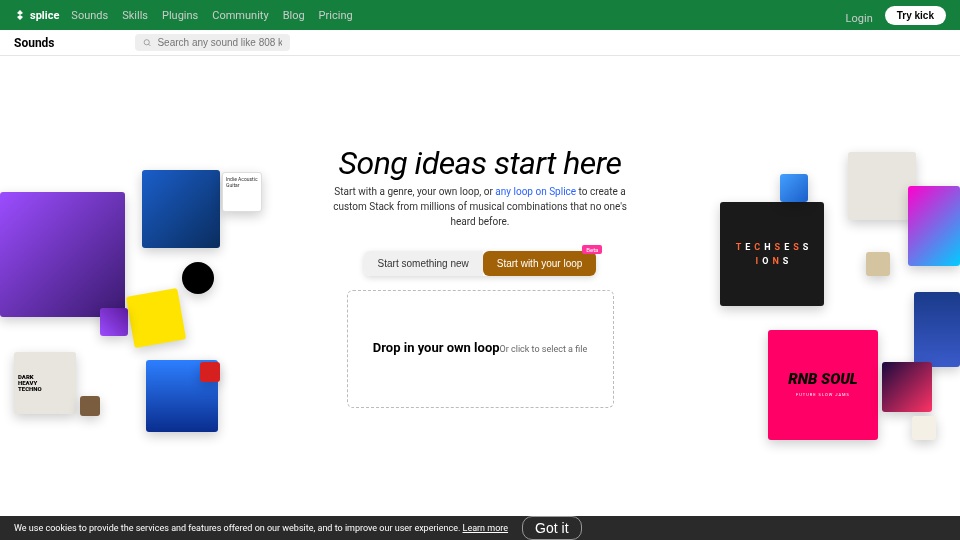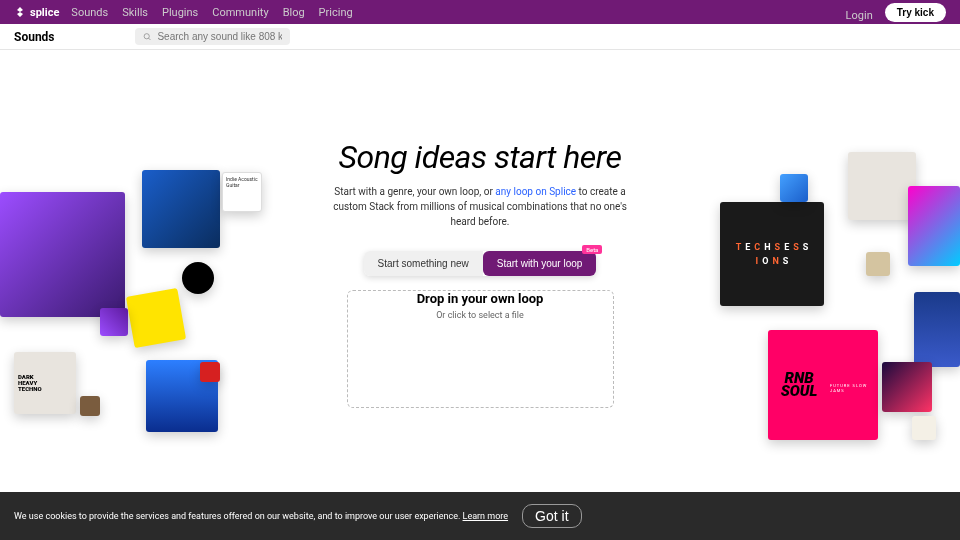--- a/index.html
+++ b/index.html
@@ -1,39 +1,39 @@
 <!DOCTYPE html>
 <html><head>
 <meta charset="utf-8">
 <style>
 *{margin:0;padding:0;box-sizing:border-box}
 body{font-family:-apple-system,BlinkMacSystemFont,'Segoe UI',Roboto,sans-serif;width:960px;height:540px;overflow:hidden;background:#fff;position:relative}
-.topnav{background:#701a75;height:24px;display:flex;align-items:center;padding:0 14px;color:#fff;font-size:11px}
+.topnav{background:#15803d;height:30px;display:flex;align-items:center;padding:0 14px;color:#fff;font-size:11px}
 .logo{display:flex;align-items:center;gap:4px;font-weight:700;margin-right:12px}
 .logo svg{width:12px;height:12px}
 .nav-links{display:flex;gap:14px;flex:1}
 .nav-link{color:#ccc;text-decoration:none;cursor:pointer}
 .nav-right{display:flex;gap:12px;align-items:flex-end}
 .login{color:#ccc;cursor:pointer}
 .tryfree{background:#fff;color:#000;padding:4px 12px;border-radius:12px;font-weight:600;cursor:pointer;font-size:10px;border:none}
 .subnav{height:26px;border-bottom:1px solid #e5e5e5;display:flex;align-items:center;padding:0 14px;gap:80px}
 .subnav-title{font-weight:700;font-size:12px}
 .search{display:flex;align-items:center;background:#eee;border-radius:4px;padding:3px 8px;gap:6px;width:155px}
 .search input{border:none;background:transparent;outline:none;font-size:10px;width:100%}
 .hero{text-align:center;padding-top:88px;position:relative}
 .eyebrow{font-size:8px;letter-spacing:1px;color:#666;text-transform:uppercase;margin-bottom:8px}
 .headline{font-size:32px;font-weight:400;font-style:italic;letter-spacing:-0.5px;}
-.subtext{font-size:10px;color:#333;max-width:310px;margin:8px auto 22px;line-height:1.5}
+.subtext{font-size:10px;color:#333;max-width:310px;margin:2px auto 22px;line-height:1.5}
 .subtext a{color:#2b63ff;text-decoration:none}
 .btns{display:flex;gap:0;justify-content:flex-start;margin-bottom:14px;box-shadow:0 2px 6px rgba(0,0,0,0.15);border-radius:6px;width:fit-content;margin-left:auto;margin-right:auto;position:relative}
 .btn{padding:7px 14px;font-size:10px;border:none;cursor:pointer;font-weight:500}
 .btn-light{background:#f0f0f0;color:#333;border-radius:6px 0 0 6px}
-.btn-primary{background:#701a75;color:#fff;border-radius:6px}
+.btn-primary{background:#a16207;color:#fff;border-radius:6px}
 .beta{position:absolute;top:-6px;right:-6px;background:#ff3399;color:#fff;font-size:6px;padding:1px 4px;border-radius:2px}
-.dropzone{width:267px;height:118px;margin:0 auto 10px;border:1px dashed #bbb;border-radius:6px;display:flex;flex-direction:column;justify-content:flex-start;align-items:center;cursor:pointer}
+.dropzone{width:267px;height:118px;margin:0 auto 10px;border:1px dashed #bbb;border-radius:6px;display:flex;flex-direction:row;justify-content:center;align-items:center;cursor:pointer}
 .drop-title{font-weight:700;font-size:13px;margin-bottom:4px}
 .drop-sub{font-size:9px;color:#666}
 .hint{font-size:9px;color:#666;text-align:center}
 .hint a{color:#2b63ff;text-decoration:none}
 .tiles{position:absolute;top:52px;left:0;right:0;pointer-events:none}
 .tile{position:absolute;border-radius:3px;box-shadow:0 4px 12px rgba(0,0,0,0.2)}
 .t1{left:0;top:140px;width:125px;height:125px;background:linear-gradient(135deg,#9c4dff 0%,#3a1a6e 100%)}
 .t2{left:142px;top:118px;width:78px;height:78px;background:linear-gradient(135deg,#1a5eca,#0a2d5e)}
 .t2b{left:222px;top:120px;width:40px;height:40px;background:#fff;border:1px solid #ddd;font-size:5px;color:#333;padding:3px}
 .t3{left:182px;top:210px;width:32px;height:32px;background:#000;border-radius:50%}
@@ -45,26 +45,26 @@
 .t7b{left:200px;top:310px;width:20px;height:20px;background:#d62020;font-size:4px;color:#fff;padding:2px;line-height:1}
 .t8{left:80px;top:344px;width:20px;height:20px;background:#7a5c3e}
 .r1{left:720px;top:150px;width:104px;height:104px;background:#1a1a1a;display:flex;flex-wrap:wrap;align-content:center;justify-content:center;gap:4px;padding:14px}
 .r1 span{font-size:9px;color:#ff6633;font-weight:700}
 .r1 span:nth-child(2n){color:#fff}
 .r2{left:780px;top:122px;width:28px;height:28px;background:linear-gradient(135deg,#44a0ff,#1a5eca)}
 .r3{left:848px;top:100px;width:68px;height:68px;background:#e8e4de}
 .r4{left:908px;top:134px;width:52px;height:80px;background:linear-gradient(135deg,#ff00cc,#00ccff)}
 .r5{left:866px;top:200px;width:24px;height:24px;background:#d4c4a0}
 .r6{left:914px;top:240px;width:46px;height:75px;background:linear-gradient(180deg,#1a3a8a,#3a5aca)}
-.r7{left:768px;top:278px;width:110px;height:110px;background:#ff0066;display:flex;flex-direction:row;justify-content:center;align-items:center}
+.r7{left:768px;top:278px;width:110px;height:110px;background:#ff0066;display:flex;flex-direction:column;justify-content:center;align-items:center}
 .r7 .title{font-size:15px;font-weight:900;font-style:italic;color:#000;line-height:0.9;text-align:center}
 .r7 .sub{font-size:4px;color:#fff;margin-top:6px;letter-spacing:1px}
 .r8{left:882px;top:310px;width:50px;height:50px;background:linear-gradient(135deg,#1a0a3e,#ff3366)}
 .r9{left:912px;top:364px;width:24px;height:24px;background:#f4f0e6}
-.cookie{position:absolute;bottom:0;left:0;right:0;background:#2a2a2a;color:#fff;padding:12px 14px;font-size:9px;display:flex;align-items:center;gap:14px}
+.cookie{position:absolute;bottom:0;left:0;right:0;background:#2a2a2a;color:#fff;padding:0 14px;font-size:9px;display:flex;align-items:center;gap:14px}
 .cookie a{color:#fff;text-decoration:underline}
 .gotit{background:transparent;border:1px solid #999;color:#fff;padding:3px 12px;border-radius:10px;font-size:14px;cursor:pointer}
 </style>
 </head>
 <body>
 
 <div class="topnav">
   <div class="logo">
     <svg viewBox="0 0 24 24" fill="#fff">
         <path d="M12 2L6 8l6 4 6-4-6-6zm0 20l6-6-6-4-6 4 6 6z"></path>

